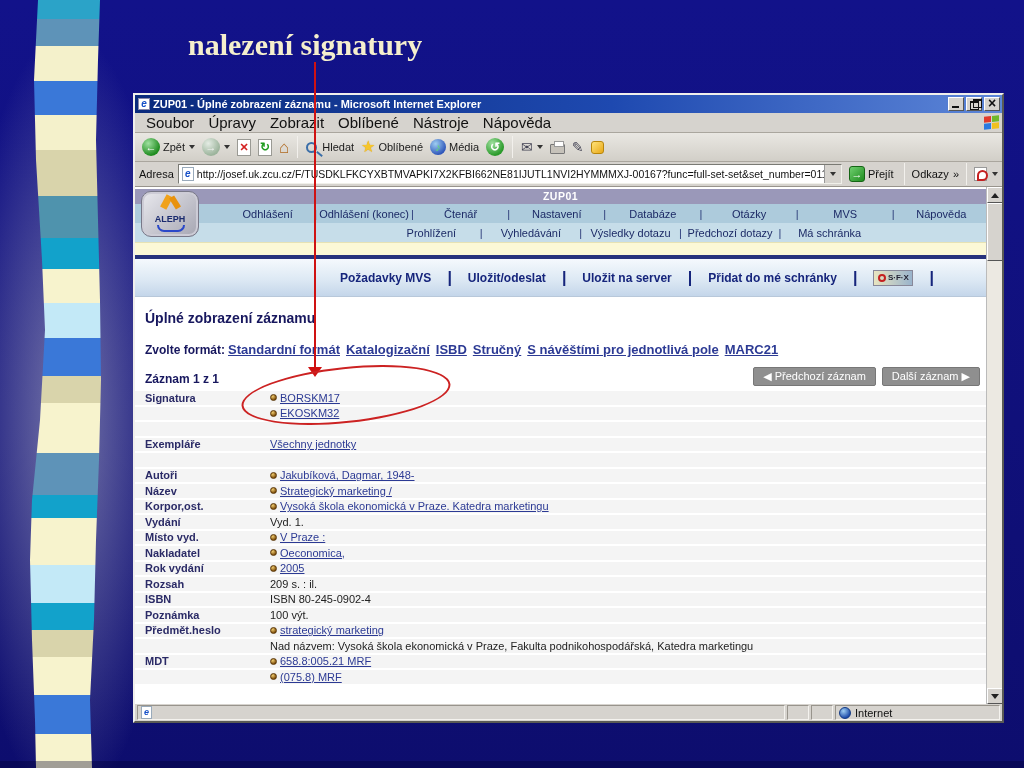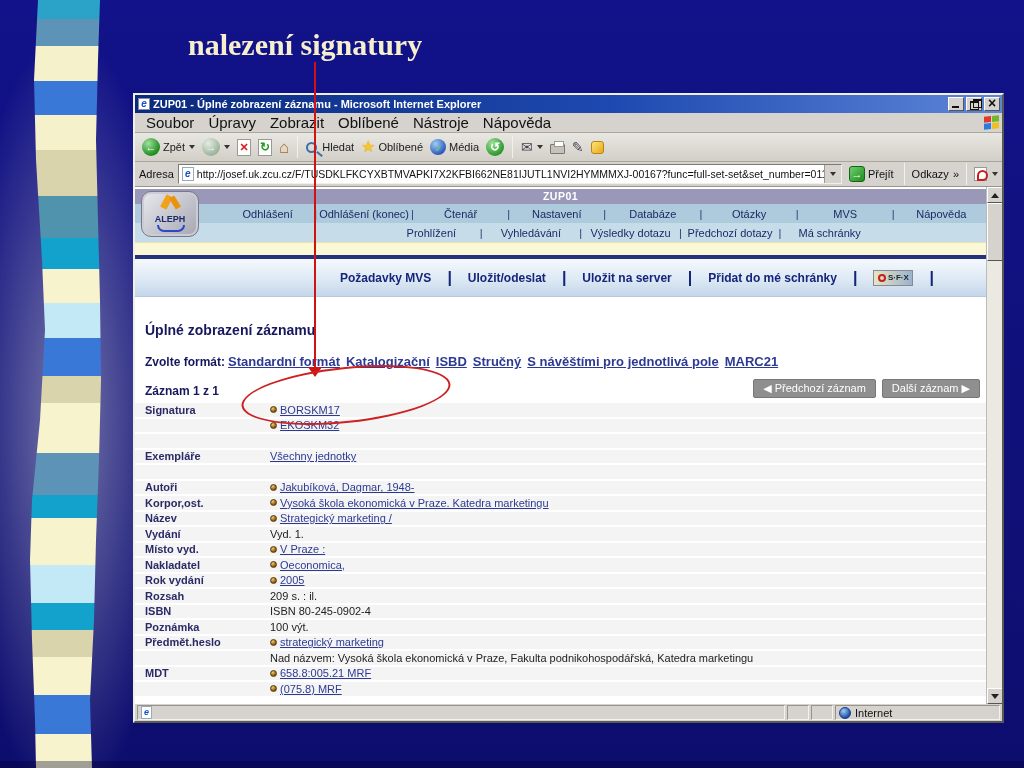--- a/index.html
+++ b/index.html
@@ -120,21 +120,21 @@
   .dark-line { height:4px; background:#26327c; }
   .funcbar { height:38px; display:flex; align-items:center; padding-left:205px;
     background:linear-gradient(180deg,#f5f9fd 0%,#dde9f4 55%,#c4d6ea 100%); border-bottom:1px solid #b8c8da; }
   .func-item { font-size:12px; font-weight:bold; color:#16257c; white-space:nowrap; }
   .func-sep { color:#16257c; font-weight:bold; margin:0 16px; }
   .sfx-box { width:40px; height:16px; display:flex; align-items:center; justify-content:center; gap:2px;
     background:linear-gradient(90deg,#e8e4c0,#9ab4cc); border:1px solid #889; }
   .sfx-o { width:8px; height:8px; border:2px solid #c42020; border-radius:50%; }
   .sfx-t { font-size:8px; font-weight:bold; color:#223; }
 
-  .rec-heading { margin:25px 0 0 10px; font-size:14px; font-weight:bold; color:#17175e; }
+  .rec-heading { margin:13px 0 0 10px; font-size:14px; font-weight:bold; color:#17175e; }
   .format-line { margin:16px 0 0 10px; display:flex; align-items:baseline; gap:3px; }
   .format-label { font-size:12px; font-weight:bold; color:#17175e; }
   .format-link { font-size:13px; color:#2c3a94; text-decoration:underline; white-space:nowrap;font-weight:bold; }
   .counter-row { position:relative; margin:12px 0 4px 10px; height:18px; }
   .counter { font-size:12px; font-weight:bold; color:#17175e;margin-top:6px; }
   .rec-btns { position:absolute; right:6px; top:-2px; display:flex; gap:6px; }
   .rec-btn { background:#8f8f8f; color:#fff; font-size:11px; padding:2px 9px; border:1px solid #777; border-radius:2px; white-space:nowrap; }
 
   .rec-table { margin-top:2px; }
   .rec-row { display:flex; align-items:center; height:15.5px; background:#f4f4f4; border-bottom:2px solid #fff; }
@@ -312,21 +312,21 @@
         </div>
       <div class="nav-row nav2" id="nav2">
           <span class="nav-item">Prohlížení</span>
           <span class="nav-sep">|</span>
           <span class="nav-item">Vyhledávání</span>
           <span class="nav-sep">|</span>
           <span class="nav-item">Výsledky dotazu</span>
           <span class="nav-sep">|</span>
           <span class="nav-item">Předchozí dotazy</span>
           <span class="nav-sep">|</span>
-          <span class="nav-item">Má schránky</span>
+          <span class="nav-item">Má schránka</span>
         </div>
       <div class="aleph-logo">
         <div class="g1"></div>
         <div class="g2"></div>
         <div class="t">ALEPH</div>
         <div class="arc"></div>
       </div>
       <div class="yellow-strip"></div>
       <div class="dark-line"></div>
 
@@ -398,31 +398,31 @@
             <div class="rec-value"></div>
           </div>
           <div class="rec-row">
             <div class="rec-label">Autoři</div>
             <div class="rec-value">
               <span class="bullet"></span>
               <a>Jakubíková, Dagmar, 1948-</a>
             </div>
           </div>
           <div class="rec-row">
+            <div class="rec-label">Název</div>
+            <div class="rec-value">
+              <span class="bullet"></span>
+              <a>Strategický marketing /</a>
+            </div>
+          </div>
+          <div class="rec-row">
             <div class="rec-label">Korpor,ost.</div>
             <div class="rec-value">
               <span class="bullet"></span>
               <a>Vysoká škola ekonomická v Praze. Katedra marketingu</a>
-            </div>
-          </div>
-          <div class="rec-row">
-            <div class="rec-label">Název</div>
-            <div class="rec-value">
-              <span class="bullet"></span>
-              <a>Strategický marketing /</a>
             </div>
           </div>
           <div class="rec-row">
             <div class="rec-label">Vydání</div>
             <div class="rec-value">
               <span>Vyd. 1.</span>
             </div>
           </div>
           <div class="rec-row">
             <div class="rec-label">Místo vyd.</div>

